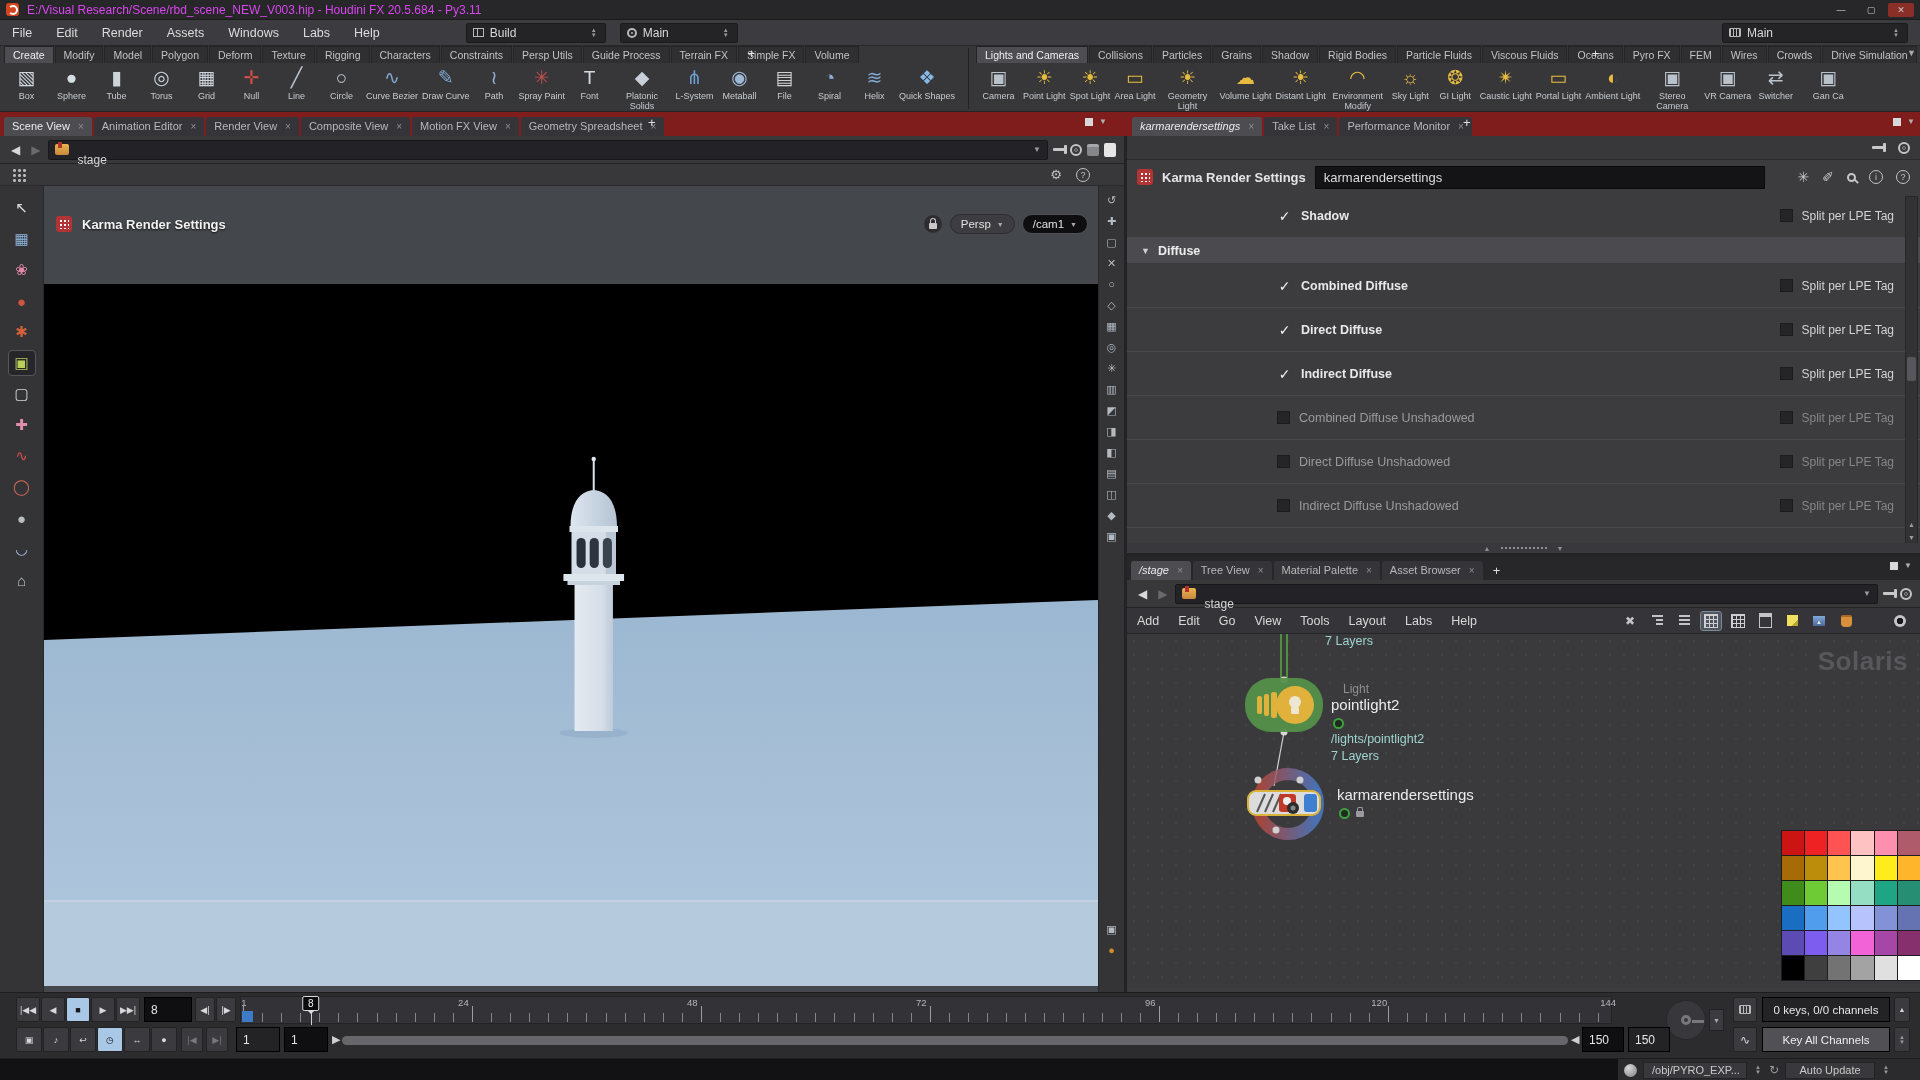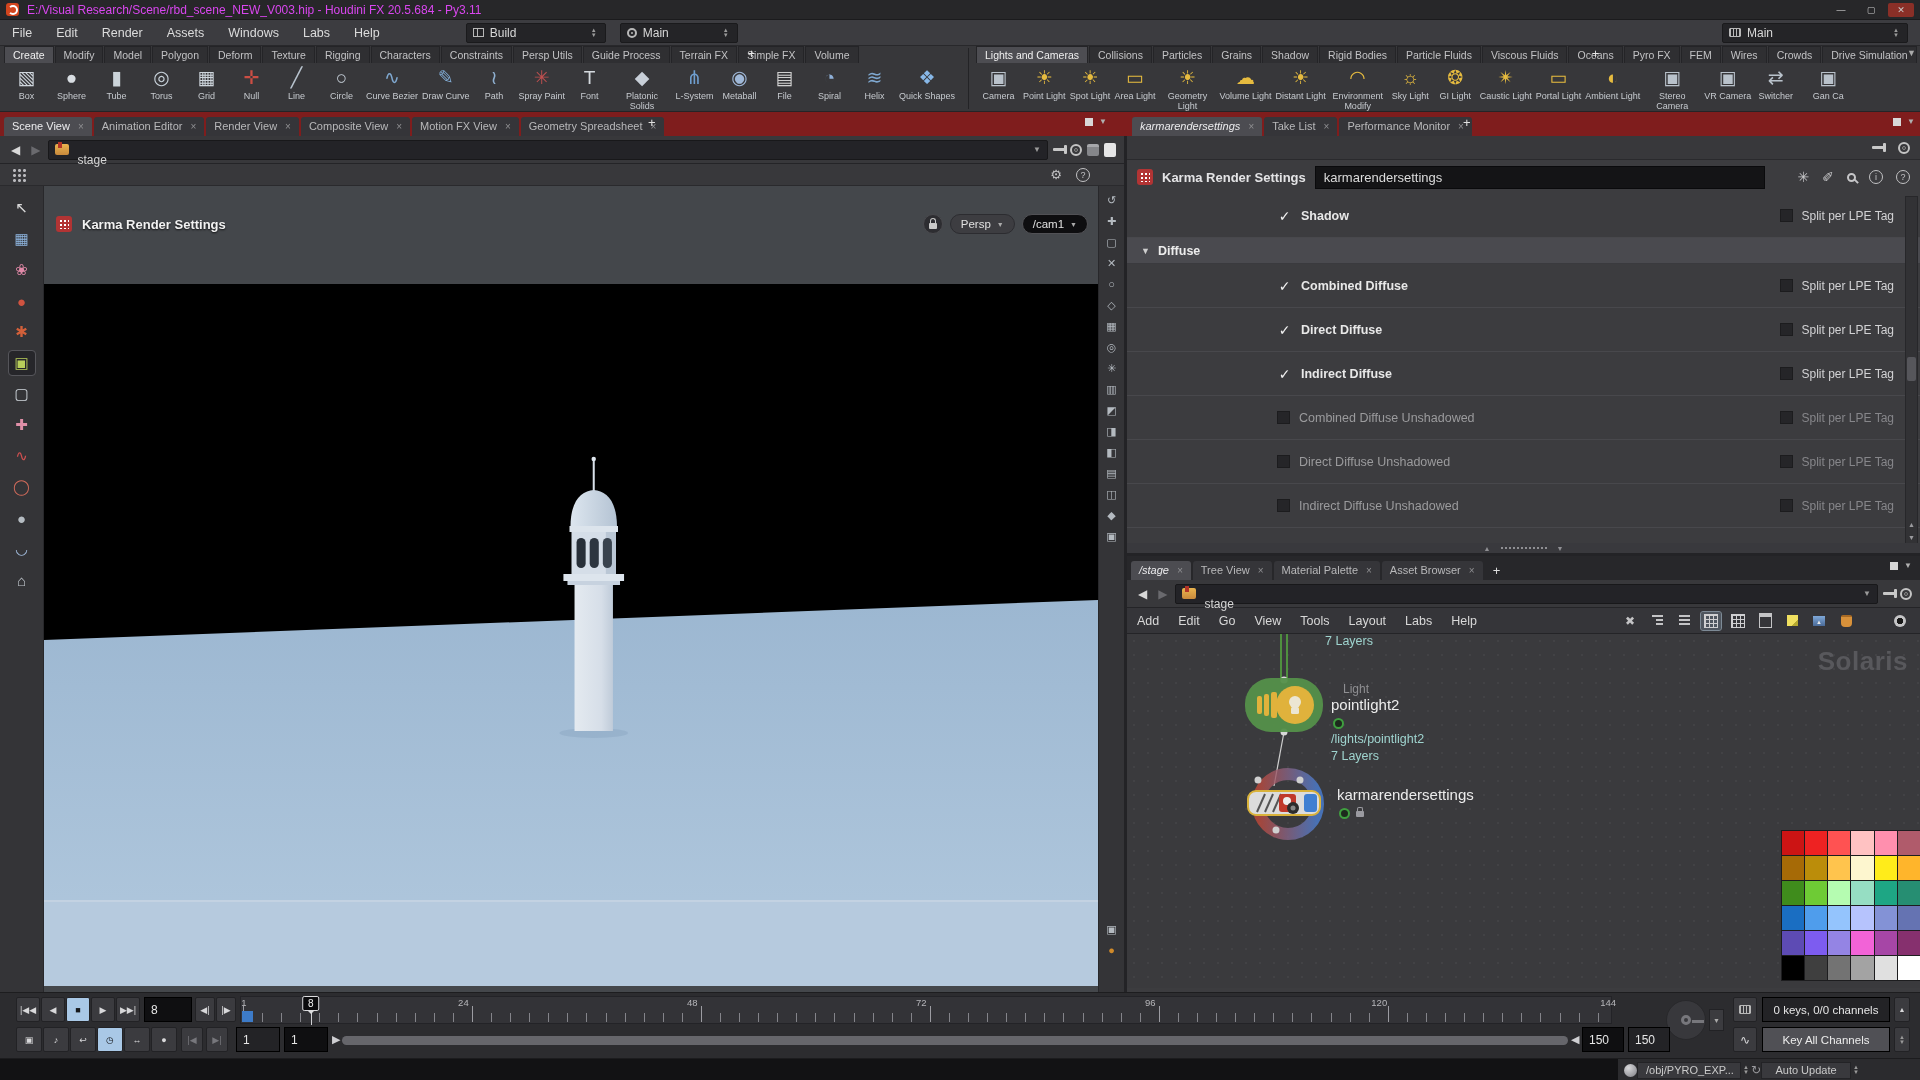--- a/index.html
+++ b/index.html
@@ -196,21 +196,21 @@
   #key-dd{position:absolute;left:1709px;top:16px;width:15px;height:22px;background:#3b3b3f;border:1px solid #222225;color:#aaa;font-size:7px;display:flex;align-items:center;justify-content:center;}
   #slider-track{position:absolute;left:332px;top:39px;width:1240px;height:16px;}
   #slider-track .bar{position:absolute;left:10px;right:4px;top:4px;height:9px;background:#66666b;border-radius:5px;}
   #slider-track .lh{position:absolute;left:0;top:1px;color:#cfcfd2;font-size:11px;}
   #slider-rh{position:absolute;left:1571px;top:40px;color: #cfcfd2;font-size:11px;}
   .tl-icon{font-size:12px;}
 
   
   #statusbar{position:absolute;left:0;top:1058px;width:1920px;height:22px;background:#2b2b2e;border-top:1px solid #1c1c1e;}
   #status-left{position:absolute;left:0;top:0;width:1618px;height:22px;background:#121214;}
-  #status-right{position:absolute;left:1618px;right:0;top:0;height:22px;display:flex;align-items:center;gap:0;padding:0 6px;}
+  #status-right{position:absolute;left:1618px;right:0;top:0;height:22px;display:flex;align-items:center;gap:6px;padding:0 6px;}
   .sfield{background:#39393d;border:1px solid #232326;color:#cacaca;font-size:11px;height:17px;display:flex;align-items:center;padding:0 8px;}
   .ic-sphereg{width:13px;height:13px;border-radius:50%;background:radial-gradient(circle at 35% 30%,#d8d8da,#7e7e84);}
   .ic-refresh{color:#9a9a9e;font-size:12px;}
 </style>
 </head>
 <body>
 
 <div id="titlebar">
   <span class="logo"></span>
   <span class="title">E:/Visual Research/Scene/rbd_scene_NEW_V003.hip - Houdini FX 20.5.684 - Py3.11</span>

